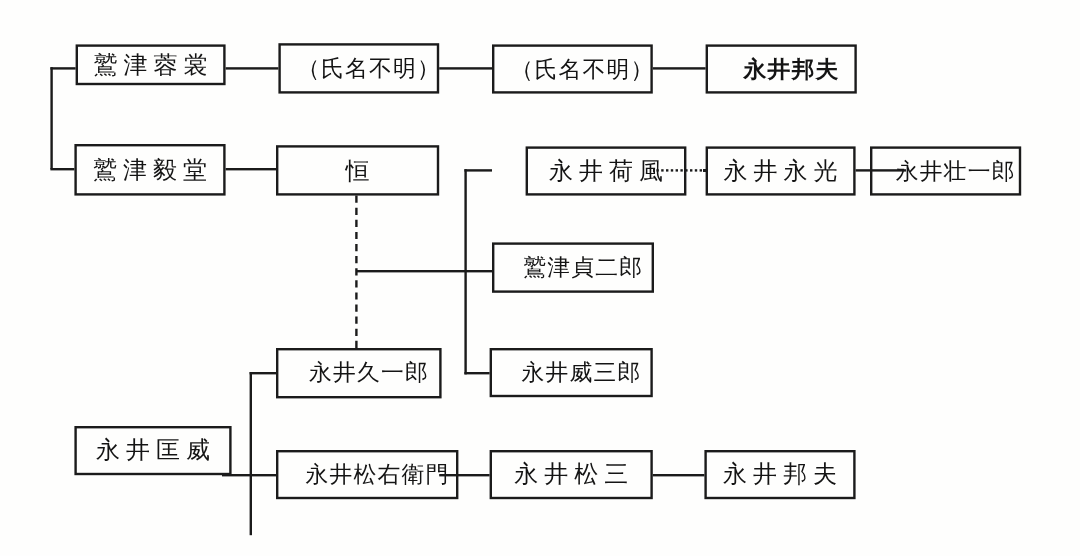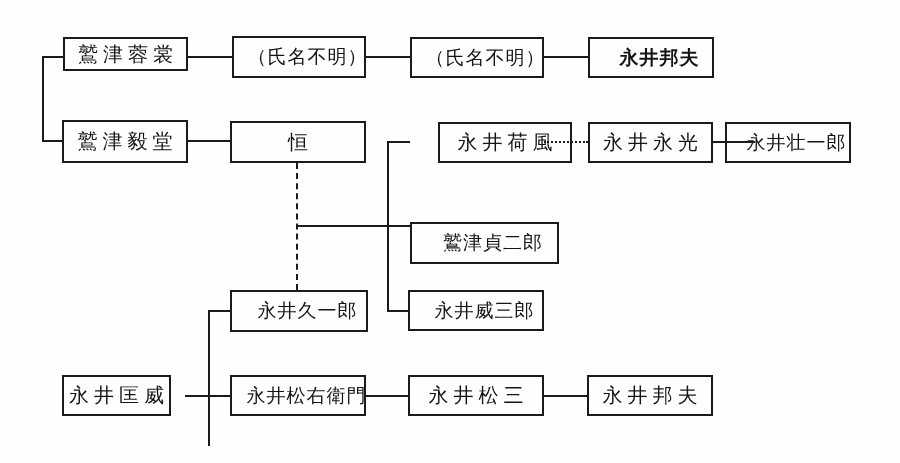--- a/index.html
+++ b/index.html
@@ -32,27 +32,27 @@
   <div class="box tight" style="left:232px; top:36px;  width:134px; height:42px;">（氏名不明）</div>
   <div class="box tight" style="left:410px; top:37px;  width:134px; height:41px;">（氏名不明）</div>
   <div class="box bold tight" style="left:588px; top:37px; width:126px; height:41px;">永井邦夫</div>
 
   <div class="box" style="left:62px;  top:120px; width:126px; height:43px;">鷲津毅堂</div>
   <div class="box" style="left:230px; top:121px; width:136px; height:42px;">恒</div>
   <div class="box" style="left:410px; top:122px; width:134px; height:41px;margin-left:28px;">永井荷風</div>
   <div class="box" style="left:588px; top:122px; width:125px; height:41px;">永井永光</div>
   <div class="box tight" style="left:725px; top:122px; width:126px; height:41px;">永井壮一郎</div>
 
-  <div class="box tight" style="left:410px; top:222px; width:149px; height:42px;">鷲津貞二郎</div>
+  <div class="box tight" style="left:410px; top:202px; width:135px; height:42px;">鷲津貞二郎</div>
 
   <div class="box tight" style="left:230px; top:290px; width:138px; height:42px;">永井久一郎</div>
   <div class="box tight" style="left:408px; top:290px; width:136px; height:41px;">永井威三郎</div>
 
-  <div class="box" style="left:62px;  top:375px; width:109px; height:41px;">永井匡威</div>
-  <div class="box tight" style="left:230px; top:375px; width:136px; height:41px;">永井松右衛門</div>
+  <div class="box" style="left:62px;  top:355px; width:131px; height:41px;">永井匡威</div>
+  <div class="box tight" style="left:230px; top:375px; width:152px; height:41px;">永井松右衛門</div>
   <div class="box" style="left:408px; top:375px; width:136px; height:41px;">永井松三</div>
   <div class="box" style="left:587px; top:375px; width:126px; height:41px;">永井邦夫</div>
 
   <div class="hline" style="left:188px; top:56px; width:44px;"></div>
   <div class="hline" style="left:366px; top:56px; width:44px;"></div>
   <div class="hline" style="left:544px; top:56px; width:44px;"></div>
 
   <div class="hline" style="left:42px; top:56px;  width:21px;"></div>
   <div class="vline" style="left:42px; top:56px;  height:85px;"></div>
   <div class="hline" style="left:42px; top:140px; width:20px;"></div>

